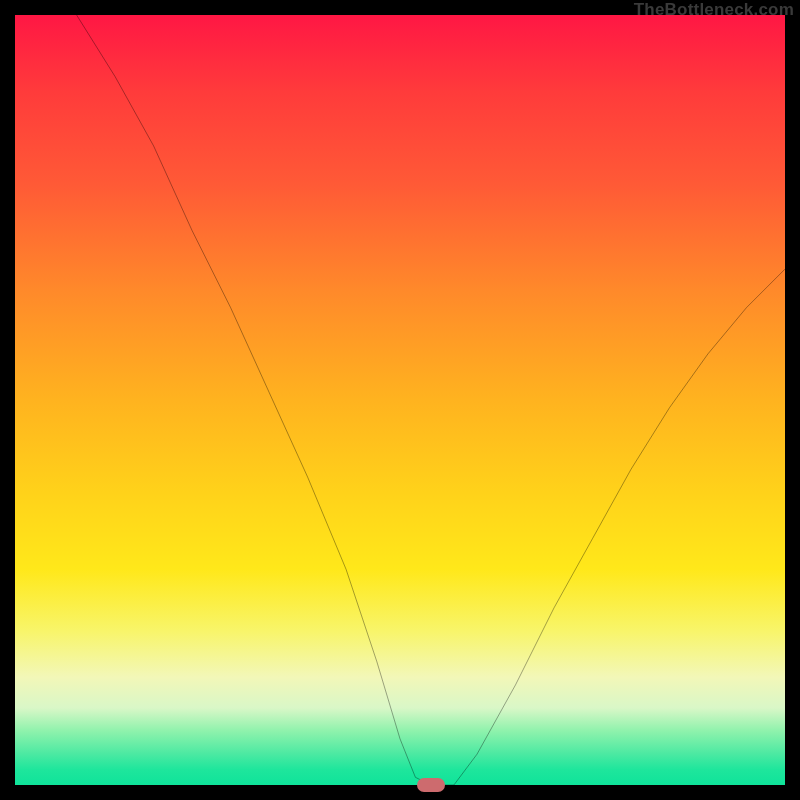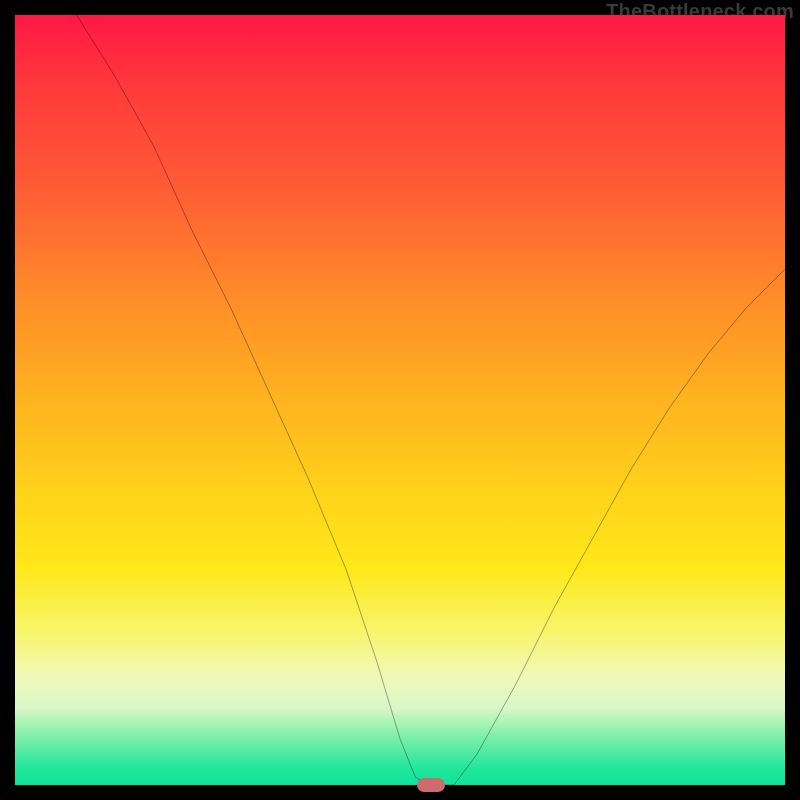--- a/index.html
+++ b/index.html
@@ -39,21 +39,21 @@
       #4be9a2 96%,
       #1ee69c 98%,
       #0fe39a 100%
     );
   }
   .watermark {
     position: absolute;
     top: 0;
     right: 6px;
     color: #3a3a3a;
-    font-size: 20px;
+    font-size: 17px;
     font-weight: 600;
     letter-spacing: 0.2px;
     pointer-events: none;
     user-select: none;
   }
   svg.curve {
     position: absolute;
     left: 0;
     top: 0;
     width: 770px;

